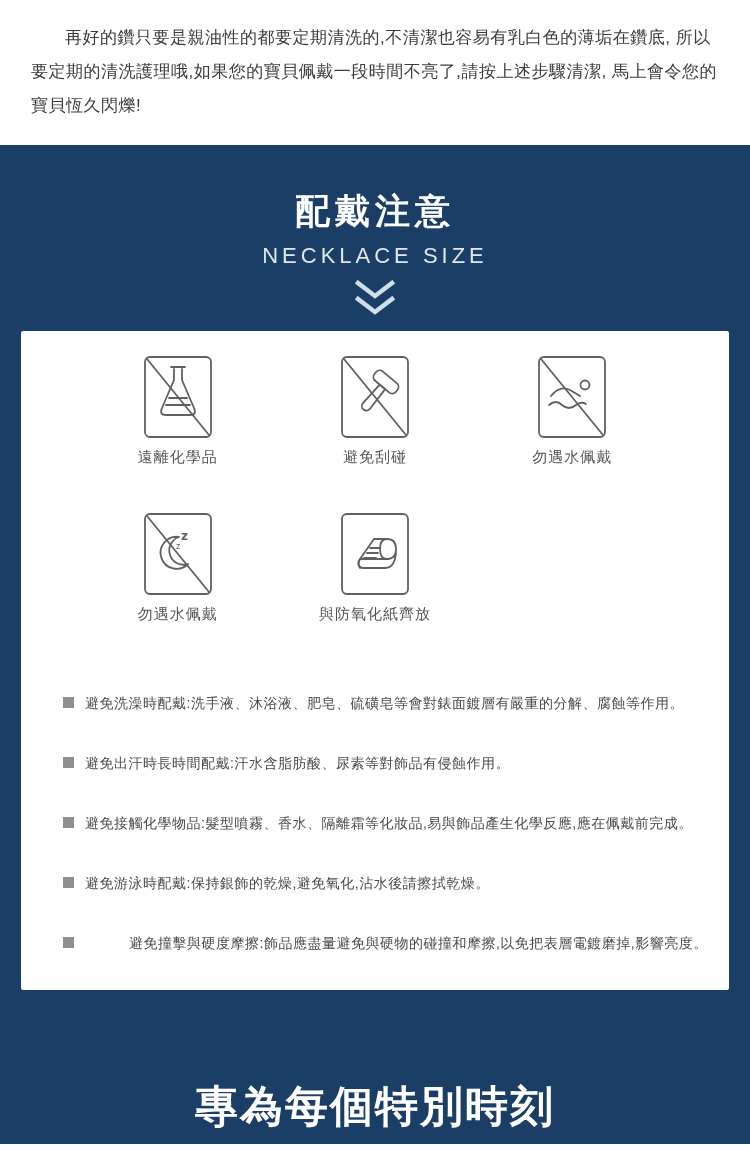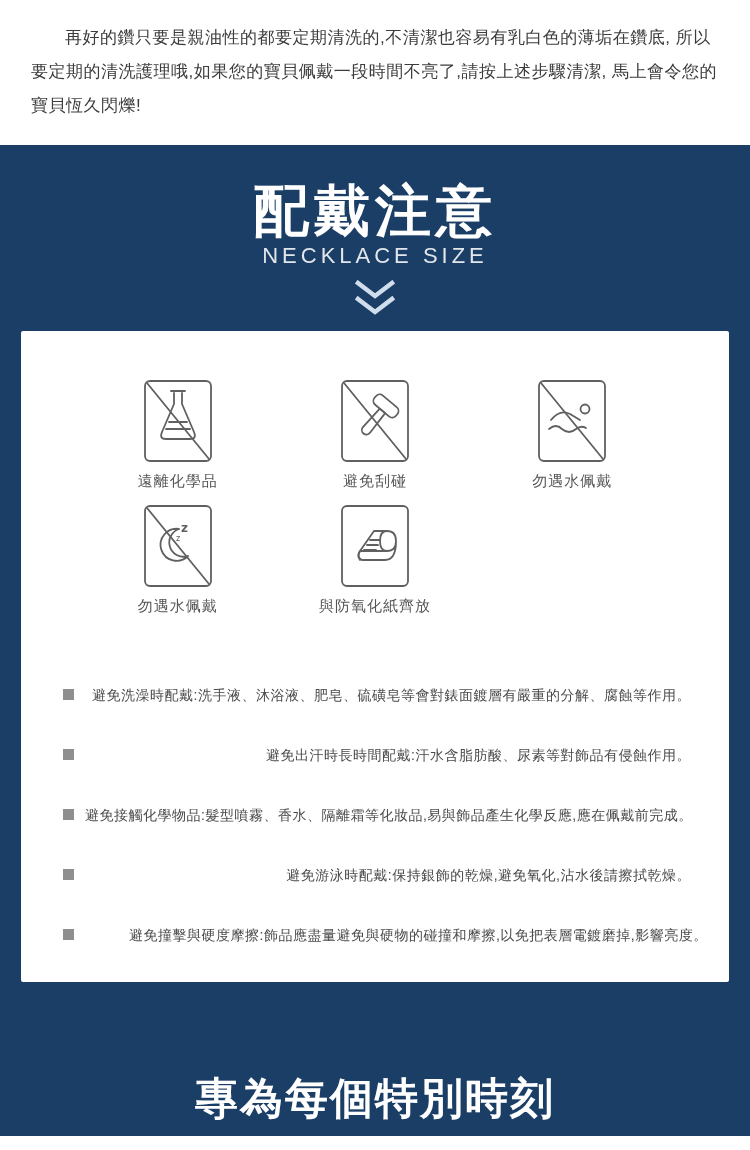--- a/index.html
+++ b/index.html
@@ -23,21 +23,21 @@
 
   
   .blue-section {
     background: #1b3e66;
     padding-top: 43px;
     padding-bottom: 13px;
     text-align: center;
   }
   .section-title {
     color: #ffffff;
-    font-size: 56px;
+    font-size: 35px;
     line-height: 46px;
     font-weight: bold;
     letter-spacing: 5px;
   }
   .section-subtitle {
     margin-top: 9px;
     color: rgba(255,255,255,0.87);
     font-size: 22px;
     line-height: 26px;
     letter-spacing: 4px;
@@ -48,24 +48,24 @@
 
   
   .card {
     margin: 13px 21px 0 21px;
     background: #ffffff;
     border-radius: 2px;
     text-align: left;
     overflow: hidden;
   }
   .icon-grid {
-    padding: 48px 58px 0 58px;
+    padding: 24px 58px 0 58px;
     display: grid;
     grid-template-columns: repeat(3, 1fr);
-    row-gap: 14px;
+    row-gap: 46px;
     justify-items: center;
   }
   .icon-cell { display: flex; flex-direction: column; align-items: center; }
   .icon-cell svg { display: block; }
   .icon-label {
     margin-top: 8px;
     font-size: 15px;
     line-height: 19px;
     letter-spacing: 1px;
     color: #555555;
@@ -78,21 +78,20 @@
   .bullets { margin-top: 70px; padding: 0 38px 37px 42px; }
   .bullet-item {
     display: flex;
     align-items: flex-start;
     font-size: 14px;
     line-height: 20px;
     letter-spacing: 0.5px;
     color: #4a4a4a;
     margin-bottom: 40px;
     white-space: nowrap;
-    justify-content: space-between;
   }
   .bullet-item:last-child { margin-bottom: 0; gap: 44px; }
   .bullet-square {
     flex: 0 0 auto;
     width: 11px;
     height: 11px;
     margin: 4px 11px 0 0;
     background: #8f8f8f;
   }
 

